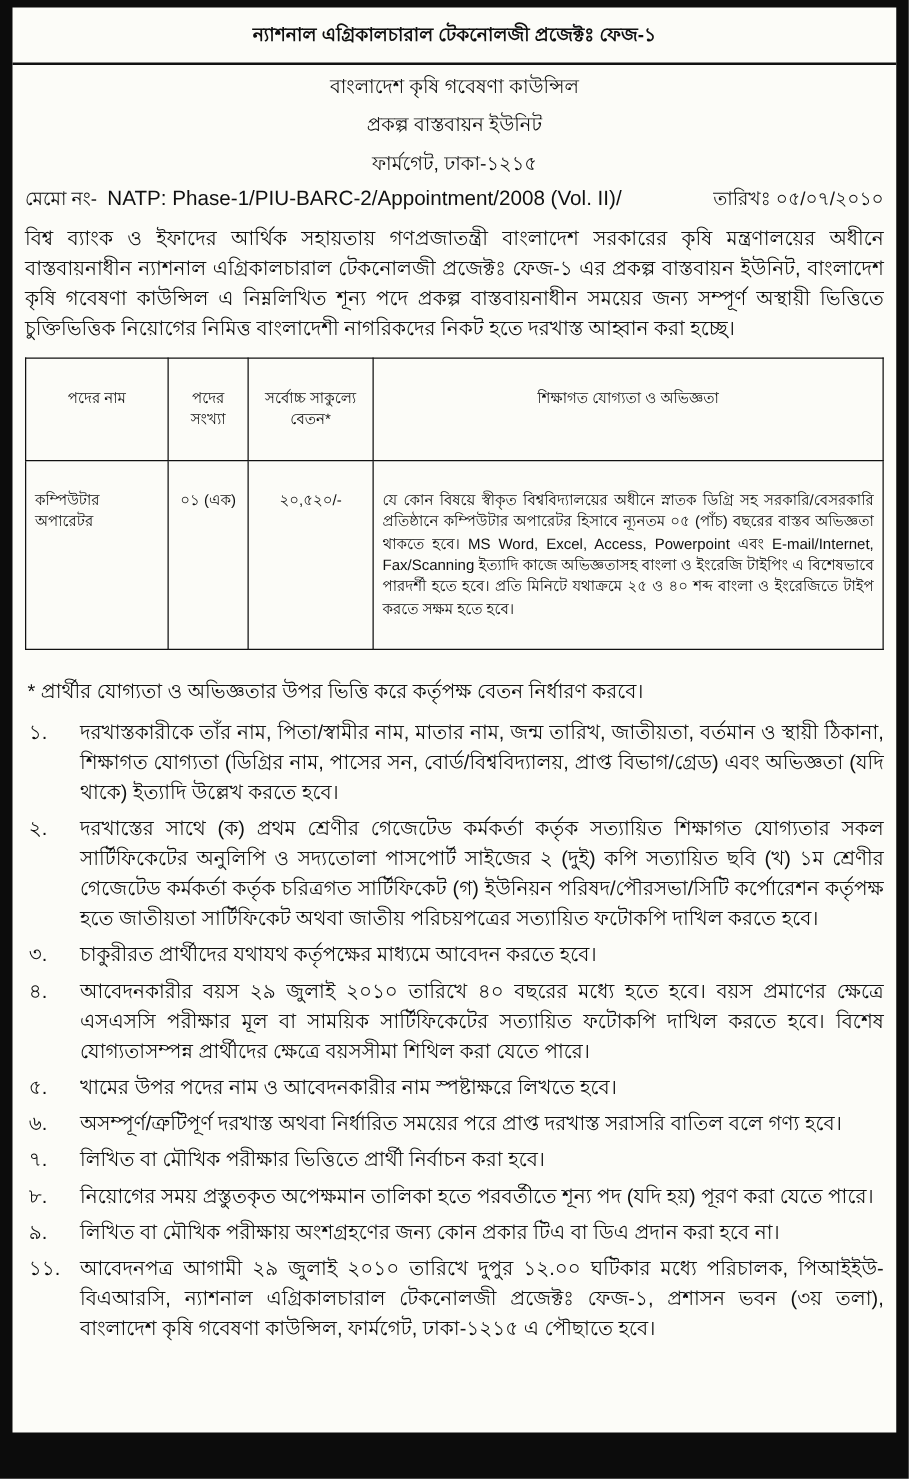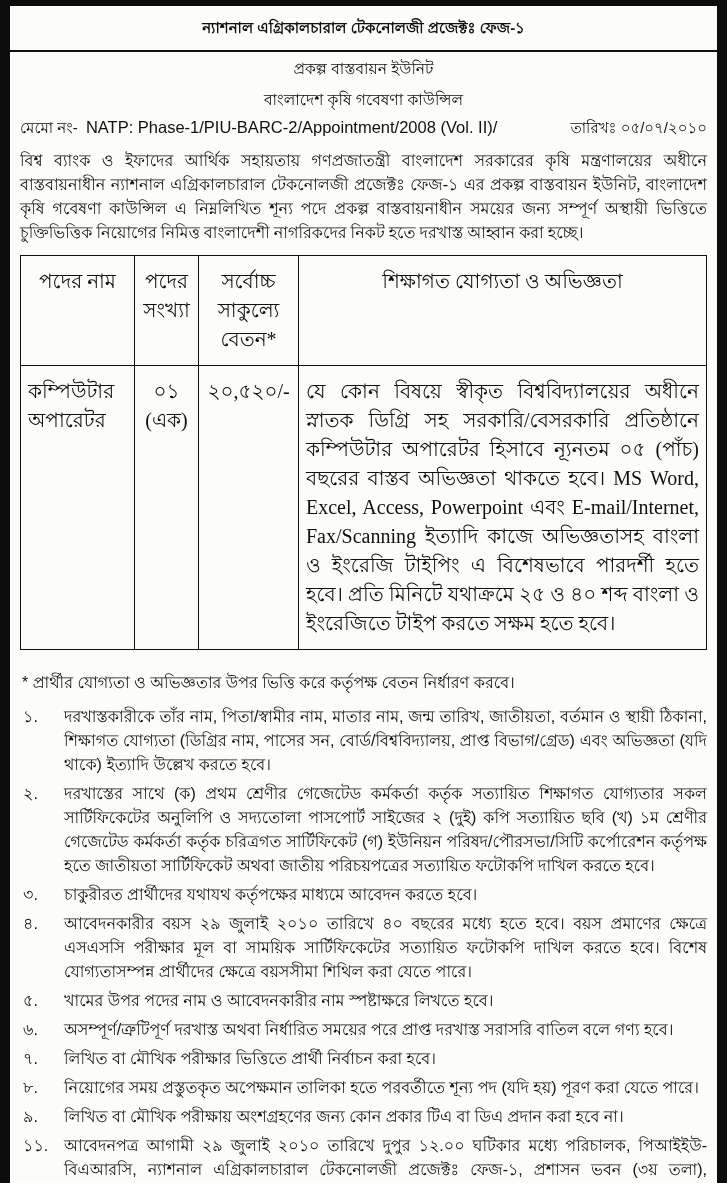--- a/index.html
+++ b/index.html
@@ -44,50 +44,49 @@
     margin:2px 0 8px 0;
   }
   .memo-left { white-space:nowrap; }
   .memo-number { font-weight:normal; font-size:16.5px; margin-left:4px; }
   .memo-date { white-space:nowrap; }
   .intro {
     font-size:16px;
     line-height:1.5;
     text-align:justify;
     margin:2px 0 10px 0;
-    font-family:Liberation Serif, serif;
   }
   table.post-table { width:100%; border-collapse:collapse; margin:0; }
   table.post-table th, table.post-table td {
     border:1.6px solid #111;
-    padding:11px 7px;
-    font-size:20px;
+    padding:23px 7px;
+    font-size:12px;
     vertical-align:top;
     line-height:1.45;
-    font-family:Liberation Serif, serif;
   }
   table.post-table th { font-weight:normal; text-align:center; vertical-align:top; }
   td.cell-center { text-align:center; }
   td.cell-qual { text-align:justify; }
   .footnote { font-size:16px; margin:20px 0 8px 2px; }
   .conditions { margin:0 0 6px 0; }
   .cond { display:flex; margin-bottom:5px; line-height:1.5; }
   .cond-no { flex:none; width:44px; font-size:16px; padding-left:3px; box-sizing:border-box; }
   .cond-text { flex:1; font-size:16px; text-align:justify; }
 </style>
 </head>
 <body>
 
 <div class="page">
 
   <div class="title">ন্যাশনাল এগ্রিকালচারাল টেকনোলজী প্রজেক্টঃ ফেজ-১</div>
   <hr class="rule">
 
+  <div class="subhead">বাংলাদেশ কৃষি গবেষণা কাউন্সিল</div>
   <div class="subhead">প্রকল্প বাস্তবায়ন ইউনিট</div>
-  <div class="subhead">বাংলাদেশ কৃষি গবেষণা কাউন্সিল</div>
+  <div class="subhead">ফার্মগেট, ঢাকা-১২১৫</div>
 
 
   <div class="memo-row">
     <span class="memo-left">
       <span>মেমো নং-</span>
       <span class="memo-number">NATP: Phase-1/PIU-BARC-2/Appointment/2008 (Vol. II)/</span>
     </span>
     <span class="memo-date">তারিখঃ ০৫/০৭/২০১০</span>
   </div>
 

